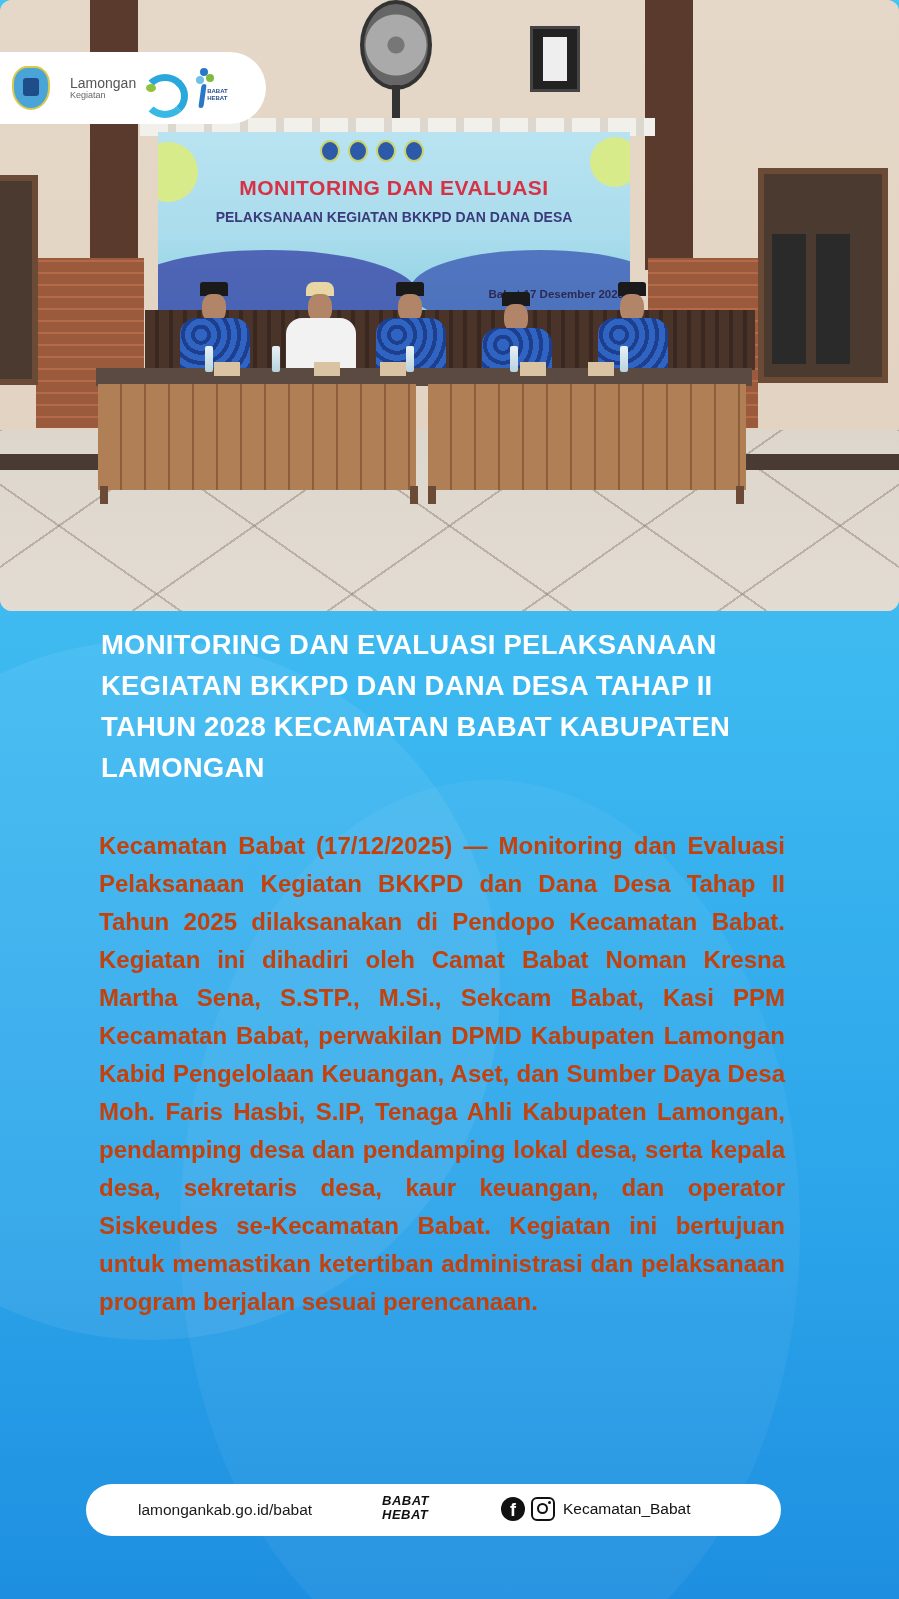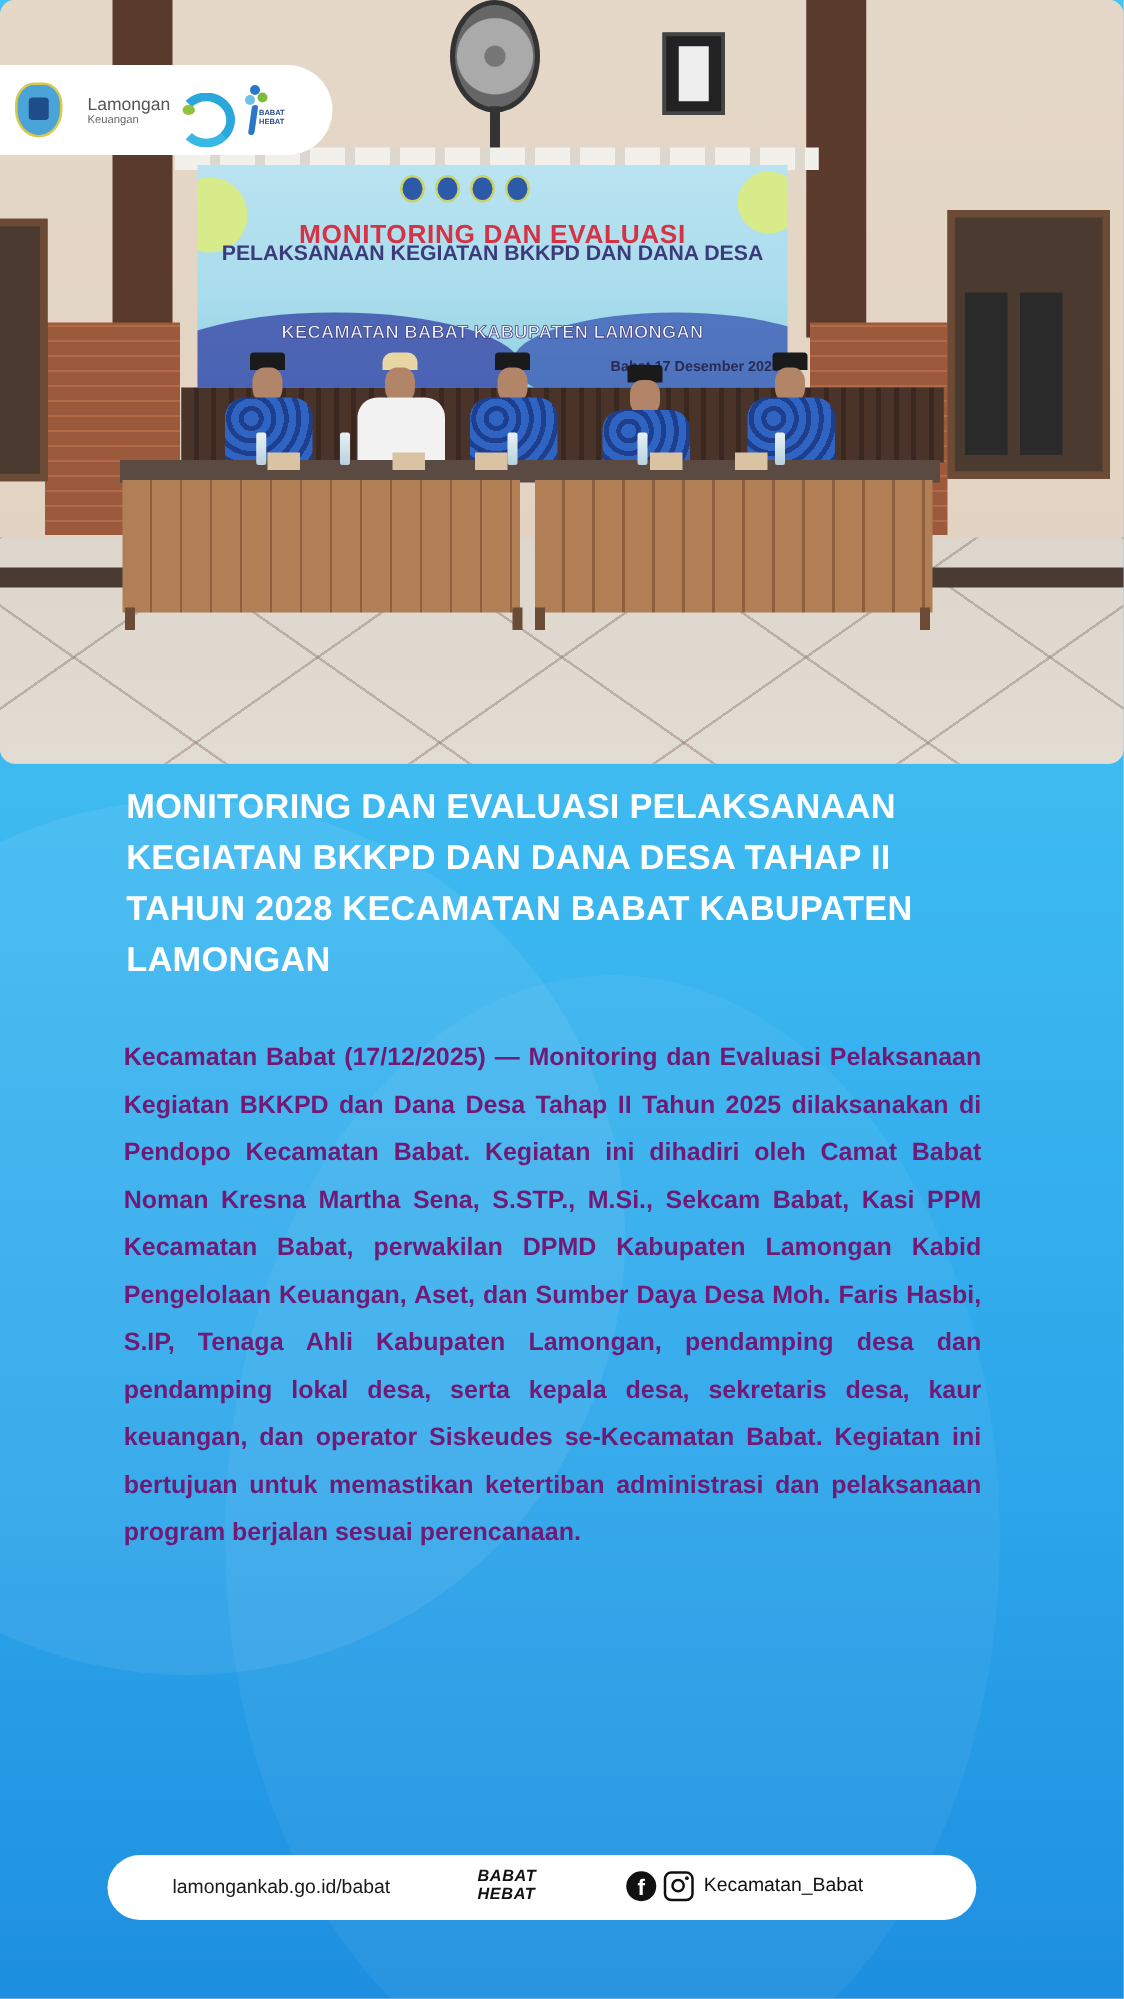--- a/index.html
+++ b/index.html
@@ -40,21 +40,21 @@
     overflow: hidden;
   }
   .banner .sw1 { position: absolute; left: -40px; bottom: -30px; width: 300px; height: 90px; border-radius: 50%; background: #3a47a8; opacity: .8; }
   .banner .sw2 { position: absolute; right: -40px; bottom: -20px; width: 260px; height: 80px; border-radius: 50%; background: #3d5bb4; opacity: .8; }
   .banner .sw3 { position: absolute; left: -20px; top: 10px; width: 60px; height: 60px; border-radius: 50%; background: #d8eb8a; }
   .banner .sw4 { position: absolute; right: -10px; top: 5px; width: 50px; height: 50px; border-radius: 50%; background: #d8eb8a; }
   .banner .logos { position: absolute; left: 162px; top: 8px; display: flex; gap: 8px; align-items: center; }
   .banner .logos span { display: inline-block; width: 20px; height: 22px; border-radius: 50%; background: #2c5aa8; border: 2px solid #c9d36a; }
   .banner .b-title { position: absolute; left: 0; right: 0; top: 44px; text-align: center; color: #d63245;
     font-weight: 900; font-size: 21px; letter-spacing: .5px; }
-  .banner .b-sub1 { position: absolute; left: 0; right: 0; top: 61px; text-align: center; color: #3b3a7a; font-weight: 700; font-size: 17px; }
+  .banner .b-sub1 { position: absolute; left: 0; right: 0; top: 77px; text-align: center; color: #3b3a7a; font-weight: 700; font-size: 14px; }
   .banner .b-sub2 { position: absolute; left: 0; right: 0; top: 101px; text-align: center; color: #3b3a7a; font-weight: 700; font-size: 12.5px; }
   .banner .b-sub3 { position: absolute; left: 0; right: 0; top: 126px; text-align: center; color: #eef3ff; font-weight: 900; font-size: 14.5px;
     -webkit-text-stroke: .6px #3b3a7a; letter-spacing: .3px; }
   .banner .b-date { position: absolute; right: 6px; top: 156px; color: #2a2a55; font-weight: 700; font-size: 11.5px; }
   .backwall { position: absolute; left: 145px; top: 310px; width: 610px; height: 60px;
     background: repeating-linear-gradient(90deg, #4a3328 0 10px, #3a271f 10px 14px); }
   .person { position: absolute; top: 282px; width: 78px; height: 90px; }
   .person .hat { position: absolute; left: 24px; top: 0; width: 28px; height: 14px; background: #1a1a1a; border-radius: 3px 3px 0 0; }
   .person .head { position: absolute; left: 26px; top: 12px; width: 24px; height: 28px; background: #b28468; border-radius: 40%; }
   .person .body { position: absolute; left: 4px; top: 36px; width: 70px; height: 56px; border-radius: 16px 16px 0 0;
@@ -95,21 +95,21 @@
   .babat-logo .st { position: absolute; left: 6px; top: 18px; width: 5px; height: 24px; background: #2a77c7; border-radius: 3px; transform: skewX(-8deg); }
   .babat-logo .tx { position: absolute; left: 13px; top: 22px; font-size: 6px; font-weight: 700; color: #2a4f8a; line-height: 7px; }
   
   .headline {
     position: absolute; left: 101px; top: 624px; width: 700px;
     color: #ffffff; font-weight: 700; font-size: 27.5px; line-height: 41px; letter-spacing: 0.2px;
     font-family: "Liberation Sans", sans-serif;
   }
   .body-text {
     position: absolute; left: 99px; top: 827px; width: 686px;
-    color: #701a75; font-size: 20px; line-height: 38px; text-align: justify;
+    color: #c2410c; font-size: 24px; line-height: 38px; text-align: justify;
     font-family: "Liberation Sans", sans-serif; font-weight: 700;
   }
   
   .footer {
     position: absolute; left: 86px; top: 1484px; width: 695px; height: 52px;
     background: #ffffff; border-radius: 26px;
   }
   .footer .url { position: absolute; left: 52px; top: 17px; font-size: 15.5px; color: #1a1a1a; }
   .footer .motto { position: absolute; left: 296px; top: 10px; font-size: 13px; line-height: 14px; font-weight: 900; font-style: italic; color: #111; letter-spacing: .5px; }
   .footer .social { position: absolute; left: 415px; top: 13px; display: flex; align-items: center; gap: 6px; }
@@ -150,21 +150,20 @@
       <div class="sw3"></div>
       <div class="sw4"></div>
     <div class="logos">
         <span></span>
         <span></span>
         <span></span>
         <span></span>
       </div>
     <div class="b-title">MONITORING DAN EVALUASI</div>
     <div class="b-sub1">PELAKSANAAN KEGIATAN BKKPD DAN DANA DESA</div>
-    <div class="b-sub3">KECAMATAN BABAT KABUPATEN LAMONGAN</div>
     <div class="b-date">Babat 17 Desember 2025</div>
   </div>
 
   <div class="backwall"></div>
   <div class="person" style="left:176px;">
       <div class="hat"></div>
       <div class="head"></div>
       <div class="body"></div>
     </div>
   <div class="person white" style="left:282px;">
@@ -209,21 +208,21 @@
   <div class="box" style="left:380px;"></div>
   <div class="box" style="left:520px;"></div>
   <div class="box" style="left:588px;"></div>
 </div>
 
 <div class="logo-pill">
   <div class="emblem"></div>
   <div class="lamongan">
     <div>
       <div class="t1">Lamongan</div>
-      <div class="t2">Keuangan</div>
+      <div class="t2">Kegiatan</div>
     </div>
     <div class="dolphin"></div>
   </div>
   <div class="babat-logo">
     <div class="d1"></div>
       <div class="d2"></div>
       <div class="d3"></div>
       <div class="st"></div>
     <div class="tx">BABAT HEBAT</div>
   </div>

